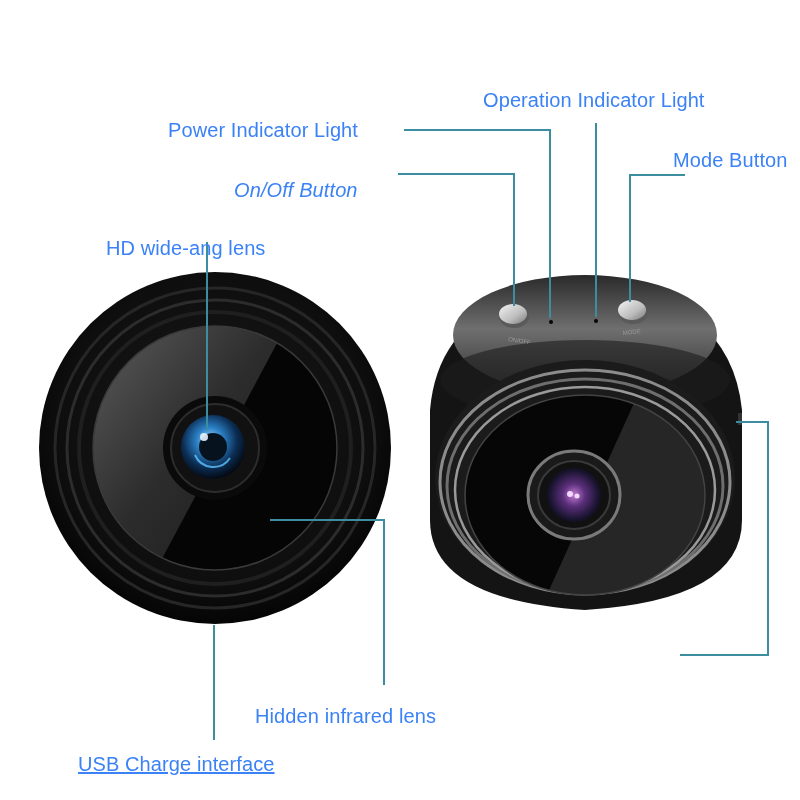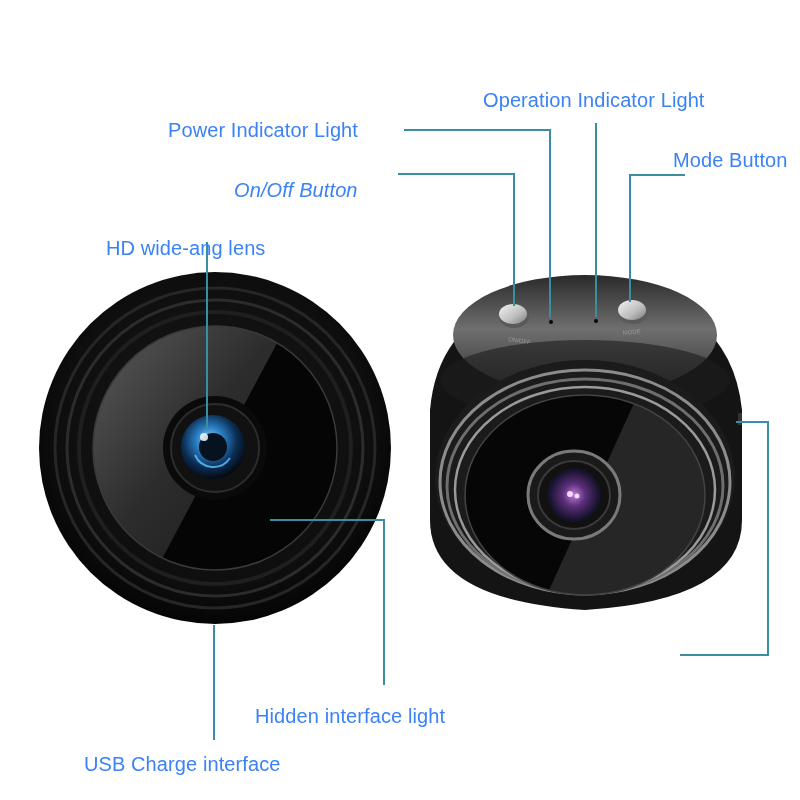--- a/index.html
+++ b/index.html
@@ -151,16 +151,16 @@
 
       <polyline points="736,422 768,422 768,655 680,655"></polyline>
     </g>
   </svg>
 
   <div class="label" style="left:483px; top:90px;">Operation Indicator Light</div>
   <div class="label" style="left:168px; top:120px;">Power Indicator Light</div>
   <div class="label" style="left:234px; top:180px;font-style:italic;">On/Off Button</div>
   <div class="label" style="left:643px; top:150px;margin-left:30px;">Mode Button</div>
   <div class="label" style="left:106px; top:210px;margin-top:28px;">HD wide-ang lens</div>
-  <div class="label" style="left:255px; top:706px;">Hidden interface light</div>
-  <div class="label" style="left:84px; top:754px;">USB Charge interface</div>
+  <div class="label" style="left:255px; top:706px;">Hidden infrared lens</div>
+  <div class="label" style="left:78px; top:754px;text-decoration:underline;">USB Charge interface</div>
 
 </div>
 
 </body></html>

